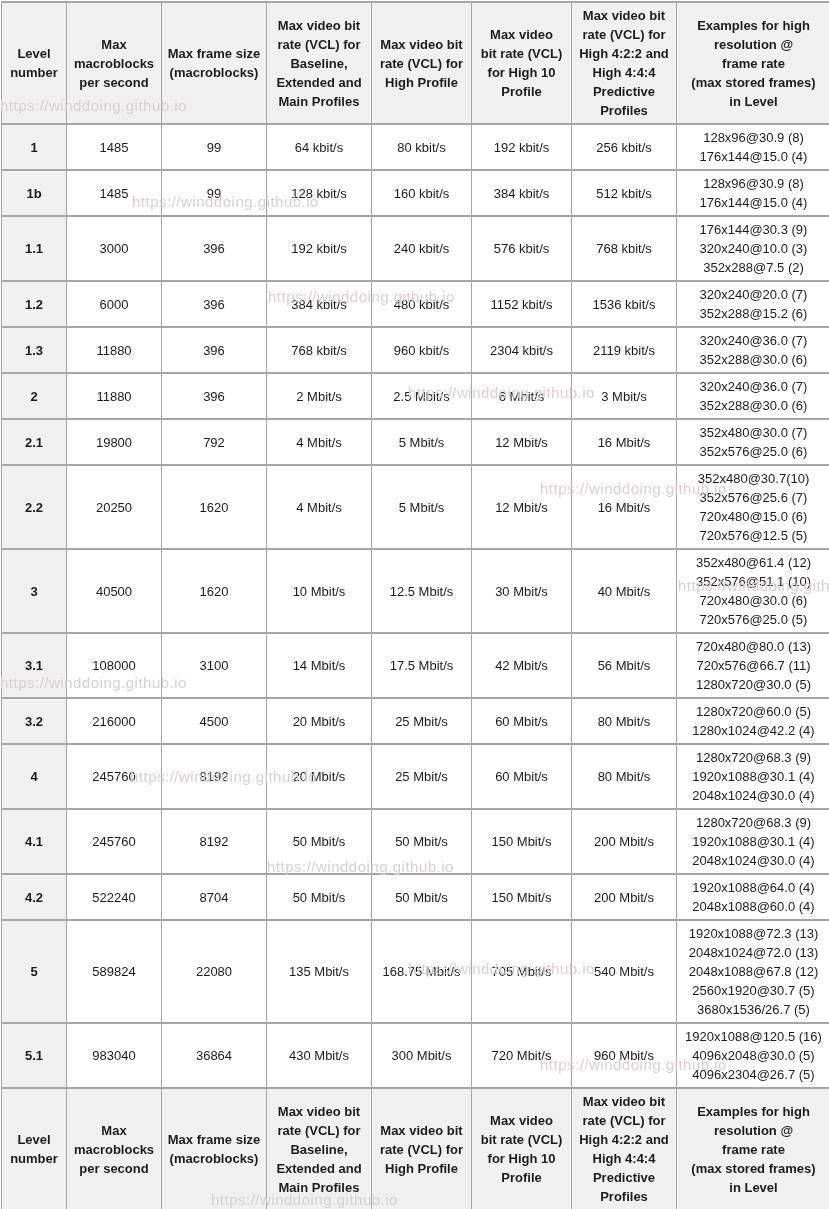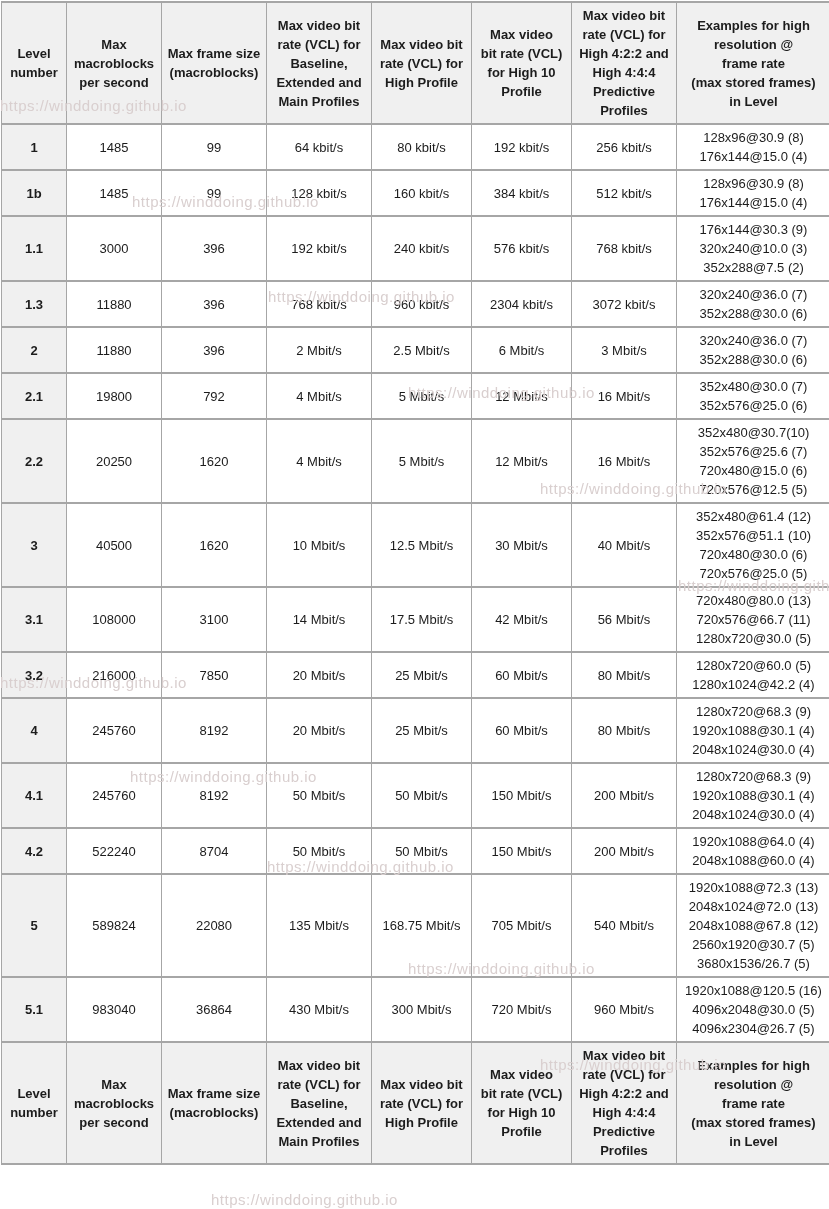--- a/index.html
+++ b/index.html
@@ -129,27 +129,38 @@
           <td>396</td>
           <td>192 kbit/s</td>
           <td>240 kbit/s</td>
           <td>576 kbit/s</td>
           <td>768 kbit/s</td>
           <td>176x144@30.3 (9)
 320x240@10.0 (3)
 352x288@7.5 (2)</td>
         </tr>
         <tr>
+          <td>1.2</td>
+          <td>6000</td>
+          <td>396</td>
+          <td>384 kbit/s</td>
+          <td>480 kbit/s</td>
+          <td>1152 kbit/s</td>
+          <td>1536 kbit/s</td>
+          <td>320x240@20.0 (7)
+352x288@15.2 (6)</td>
+        </tr>
+        <tr>
           <td>1.3</td>
           <td>11880</td>
           <td>396</td>
           <td>768 kbit/s</td>
           <td>960 kbit/s</td>
           <td>2304 kbit/s</td>
-          <td>3072 kbit/s</td>
+          <td>2119 kbit/s</td>
           <td>320x240@36.0 (7)
 352x288@30.0 (6)</td>
         </tr>
         <tr>
           <td>2</td>
           <td>11880</td>
           <td>396</td>
           <td>2 Mbit/s</td>
           <td>2.5 Mbit/s</td>
           <td>6 Mbit/s</td>
@@ -202,21 +213,21 @@
           <td>17.5 Mbit/s</td>
           <td>42 Mbit/s</td>
           <td>56 Mbit/s</td>
           <td>720x480@80.0 (13)
 720x576@66.7 (11)
 1280x720@30.0 (5)</td>
         </tr>
         <tr>
           <td>3.2</td>
           <td>216000</td>
-          <td>7850</td>
+          <td>4500</td>
           <td>20 Mbit/s</td>
           <td>25 Mbit/s</td>
           <td>60 Mbit/s</td>
           <td>80 Mbit/s</td>
           <td>1280x720@60.0 (5)
 1280x1024@42.2 (4)</td>
         </tr>
         <tr>
           <td>4</td>
           <td>245760</td>

